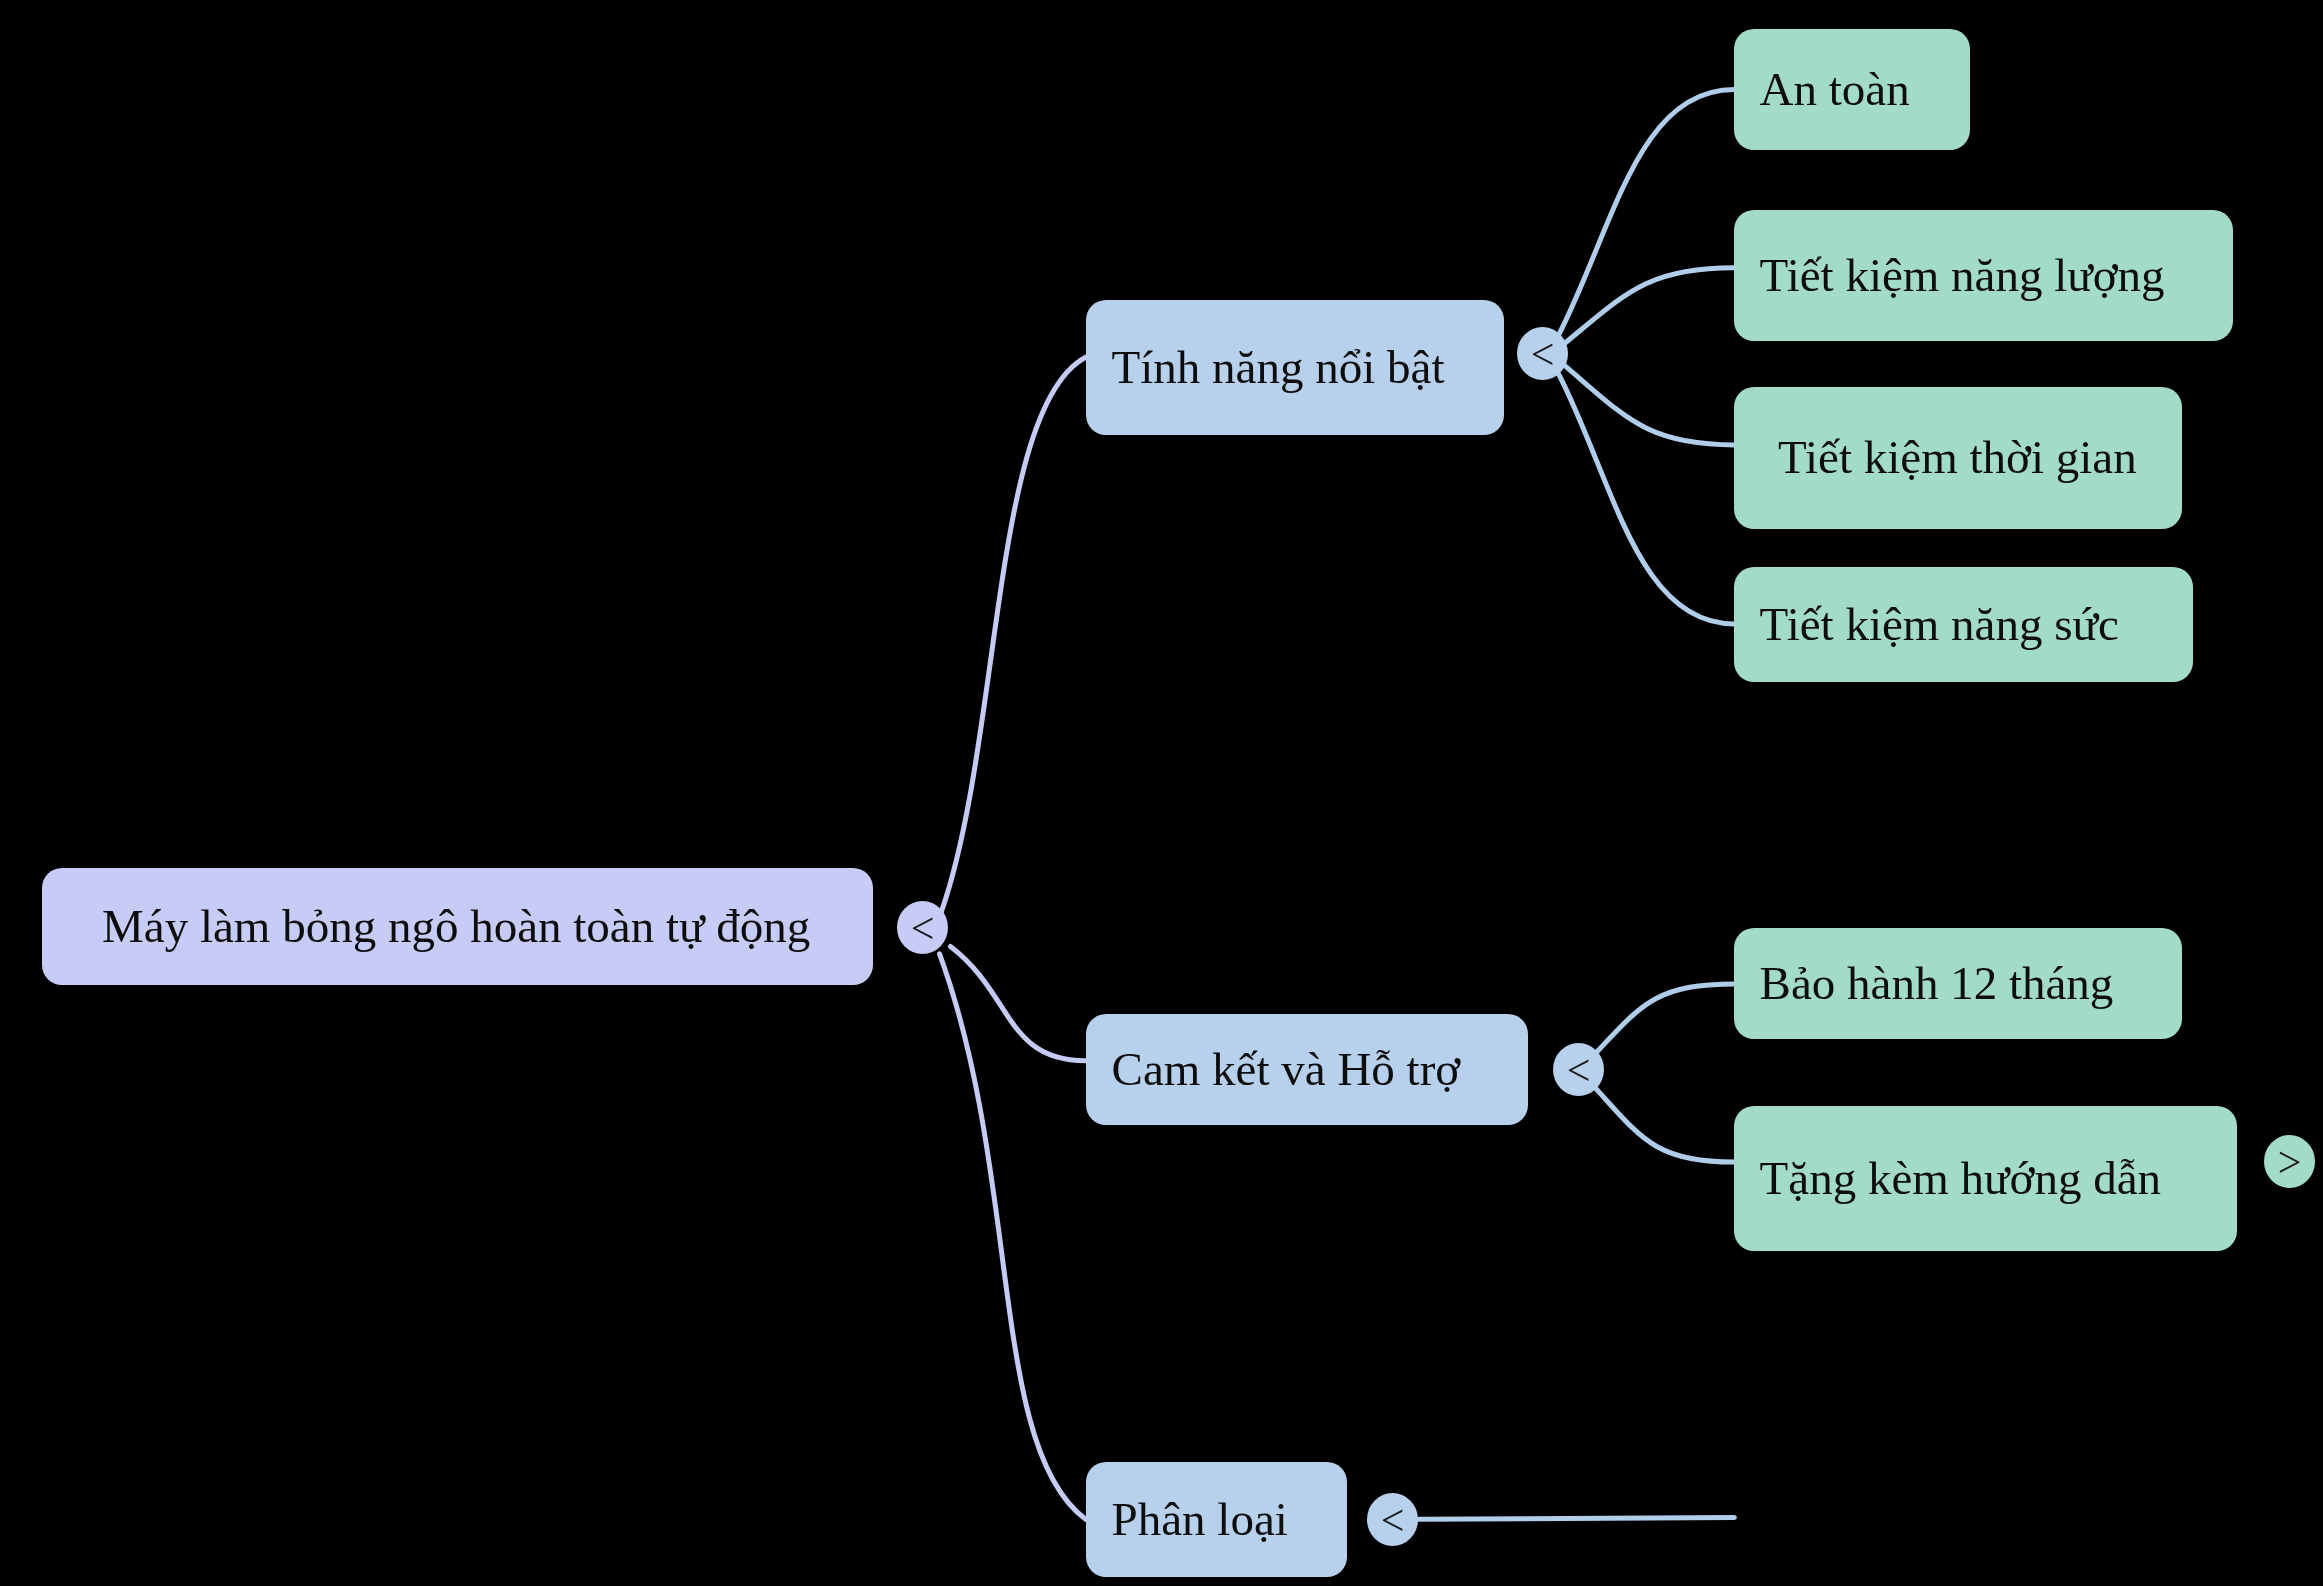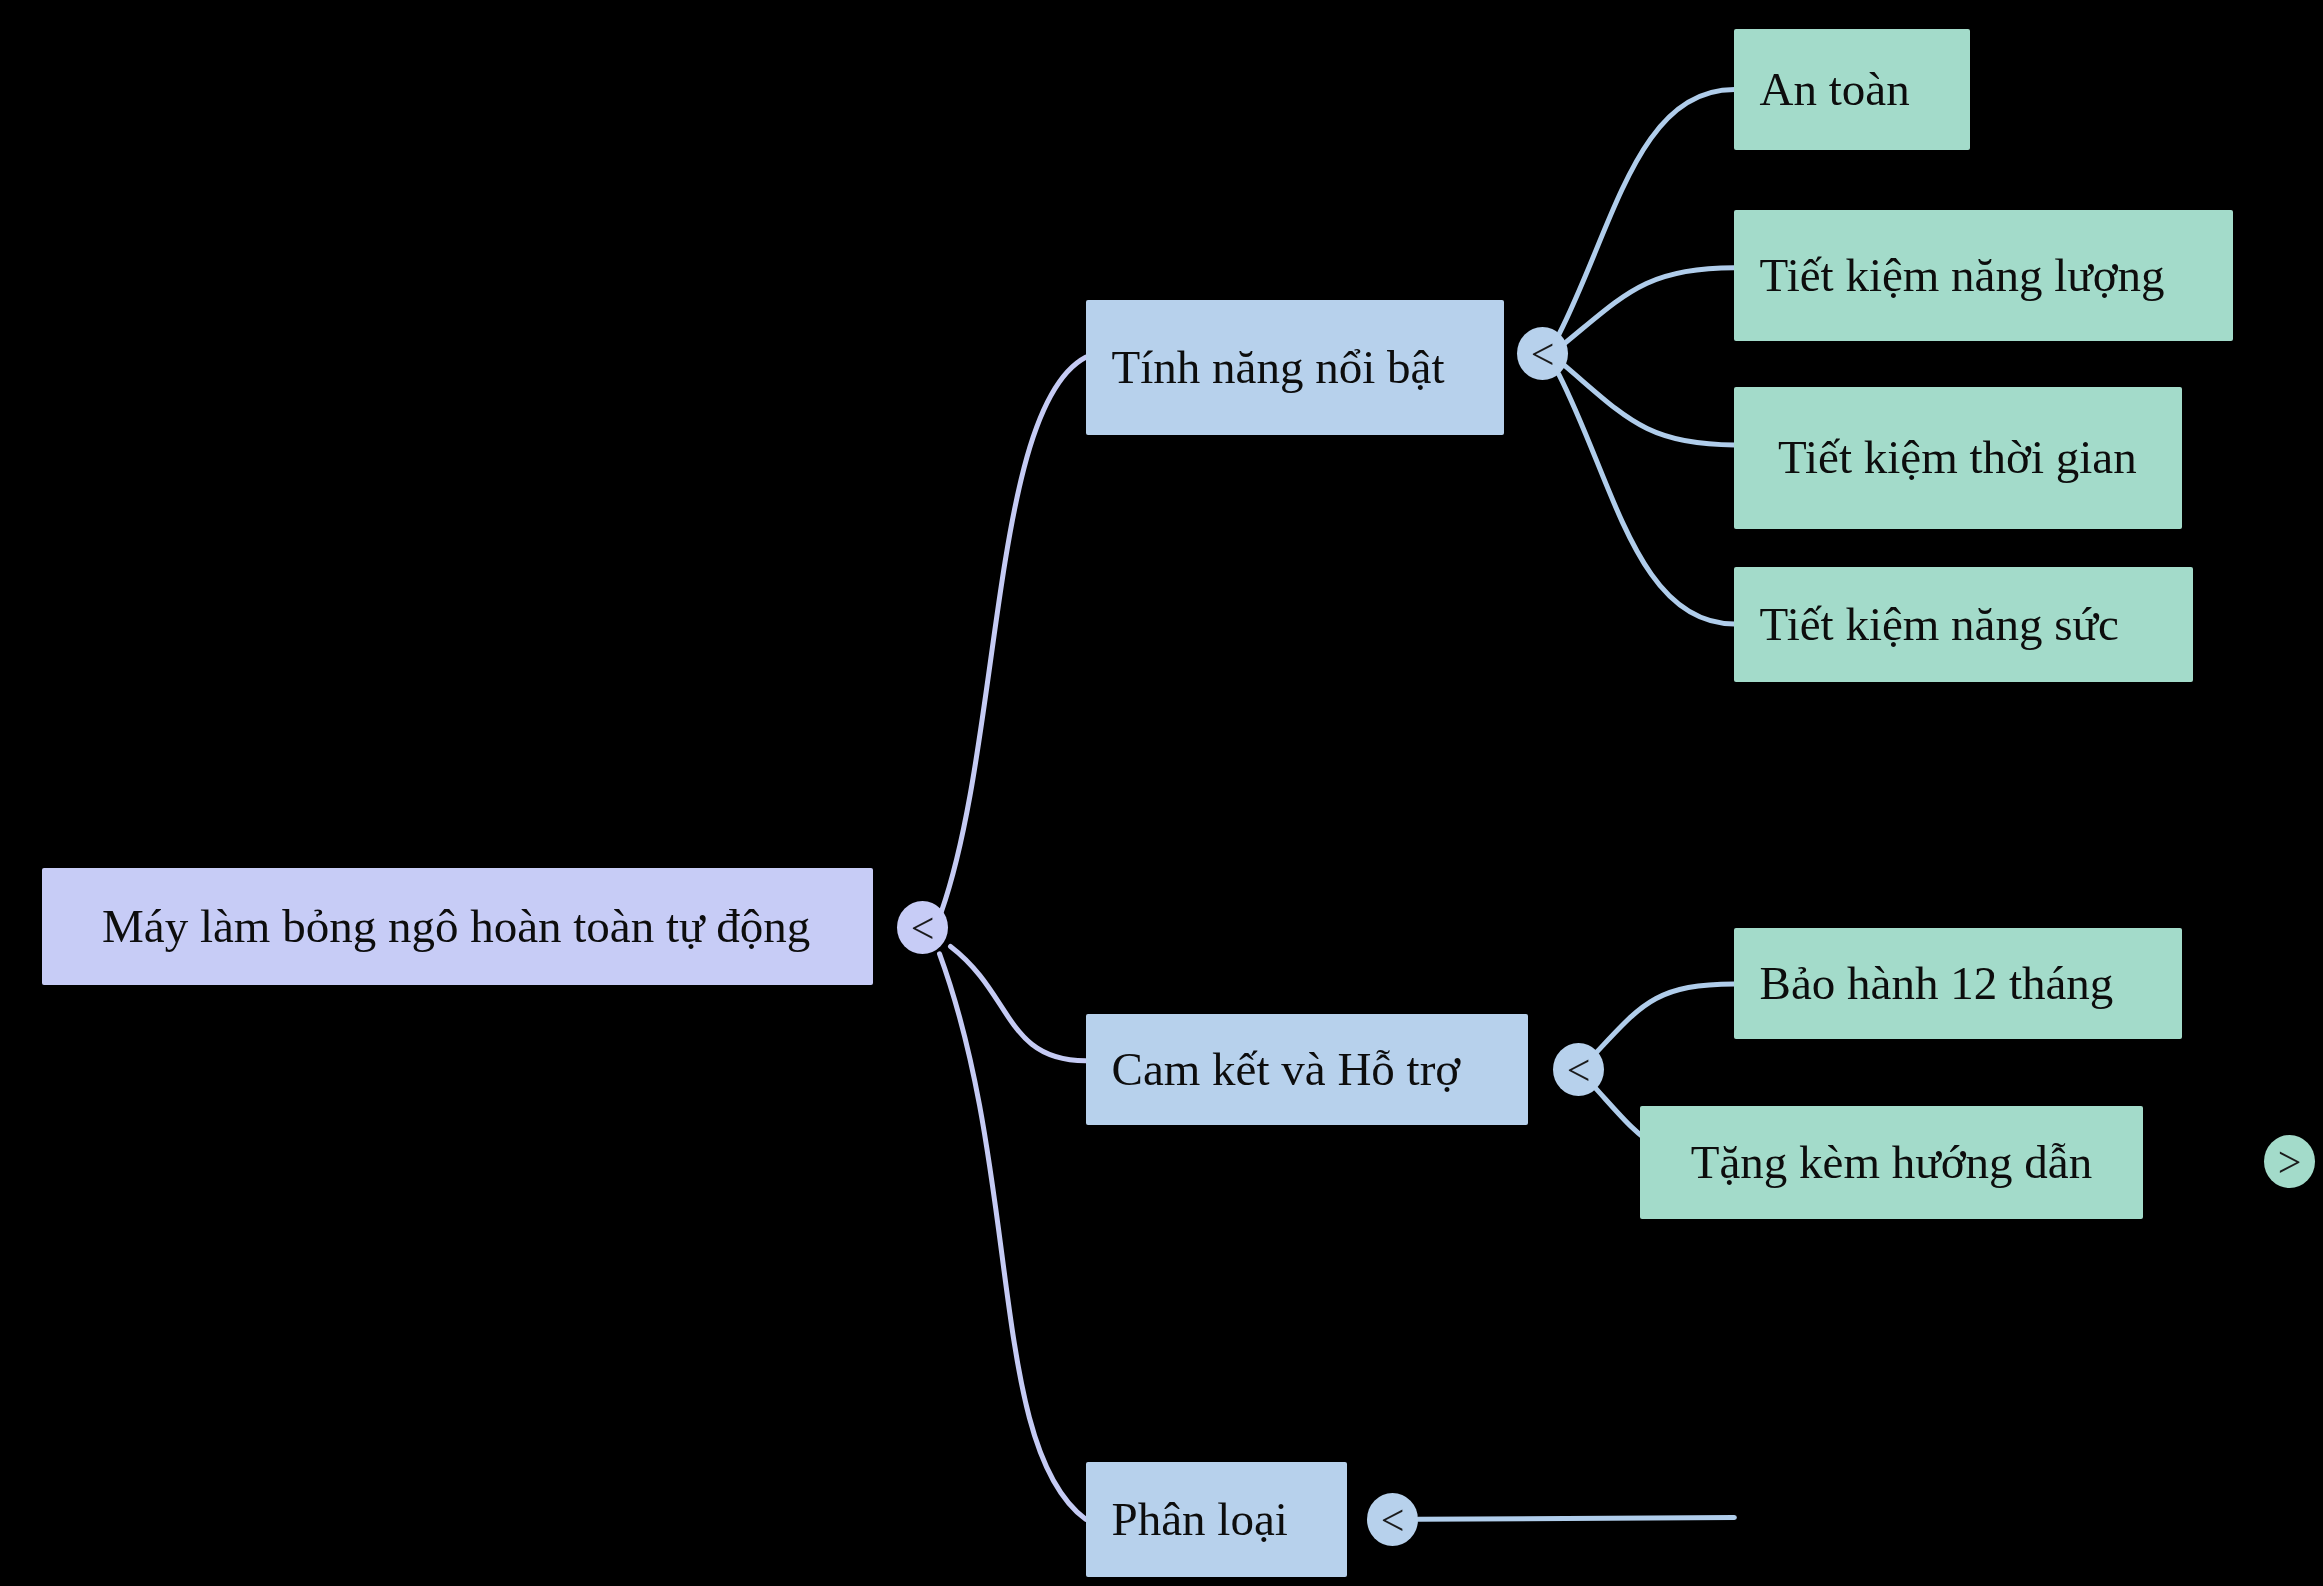--- a/index.html
+++ b/index.html
@@ -20,21 +20,21 @@
     background:var(--bg);
     overflow:hidden;
   }
   .edges{position:absolute;left:0;top:0;width:2324px;height:1586px;}
   .edges path{fill:none;stroke-width:5.5px;stroke-linecap:round;}
   .edge-root{stroke:var(--root-edge);}
   .edge-branch{stroke:var(--branch-edge);}
   .node{
     position:absolute;
     display:flex;align-items:center;
-    border-radius:2px;
+    border-radius:20px;
     font-size:47px;
     line-height:1.1;
     white-space:nowrap;
     padding:0 25.6px;
     color:var(--ink);
   }
   .node.root{background:var(--root-fill);padding-left:60px;}
   .node.branch{background:var(--branch-fill);}
   .node.leaf{background:var(--leaf-fill);}
   .toggle{
@@ -103,21 +103,21 @@
   <div class="node branch" style="left:1086px;top:1014px;width:442px;height:111px;">
     <span>Cam kết và Hỗ trợ</span>
   </div>
   <div class="toggle blue" style="left:1553px;top:1043px;">
     <span>&lt;</span>
   </div>
 
   <div class="node leaf" style="left:1734px;top:928px;width:448px;height:111px;">
     <span>Bảo hành 12 tháng</span>
   </div>
-  <div class="node leaf" style="left:1640px;top:1106px;width:503px;height:113px;justify-content:center;">
+  <div class="node leaf" style="left:1734px;top:1106px;width:503px;height:145px;">
     <span>Tặng kèm hướng dẫn</span>
   </div>
   <div class="toggle green" style="left:2264px;top:1135px;">
     <span>&gt;</span>
   </div>
 
   <div class="node branch" style="left:1086px;top:1462px;width:261px;height:115px;">
     <span>Phân loại</span>
   </div>
   <div class="toggle blue" style="left:1367px;top:1493px;">

